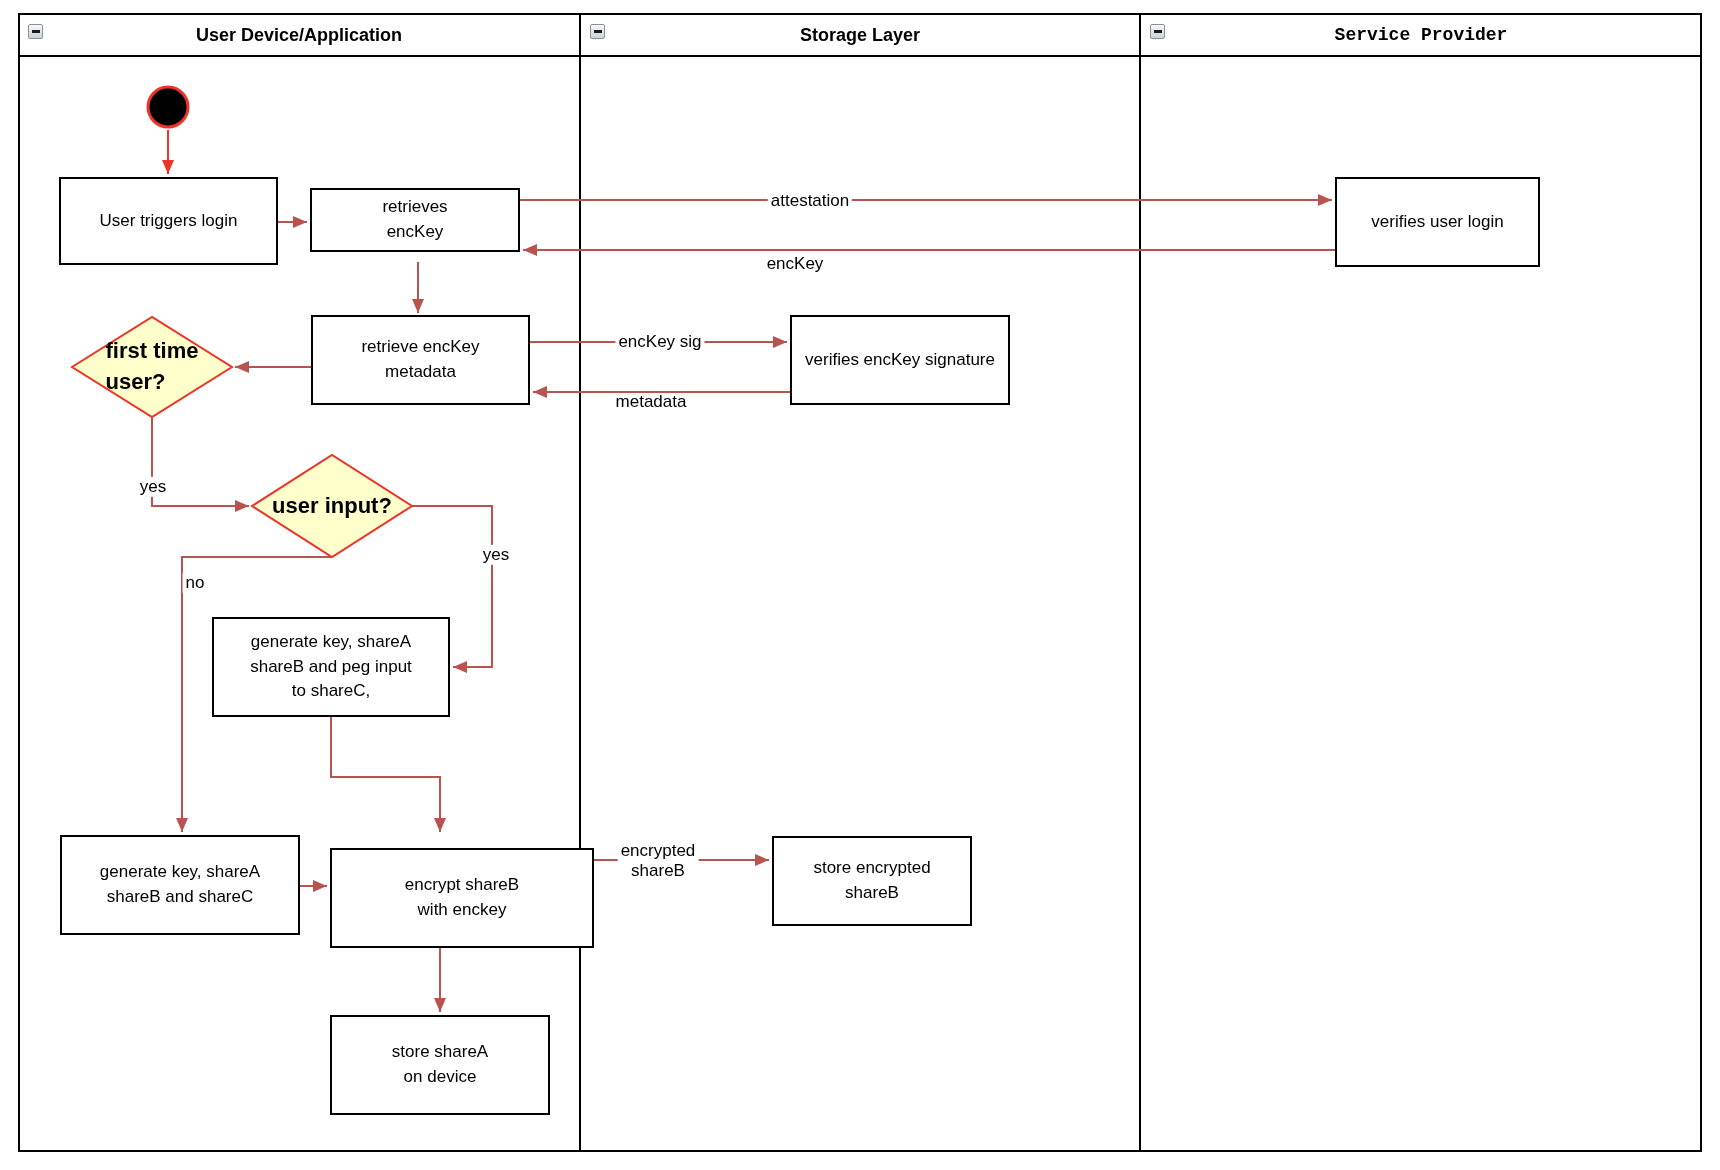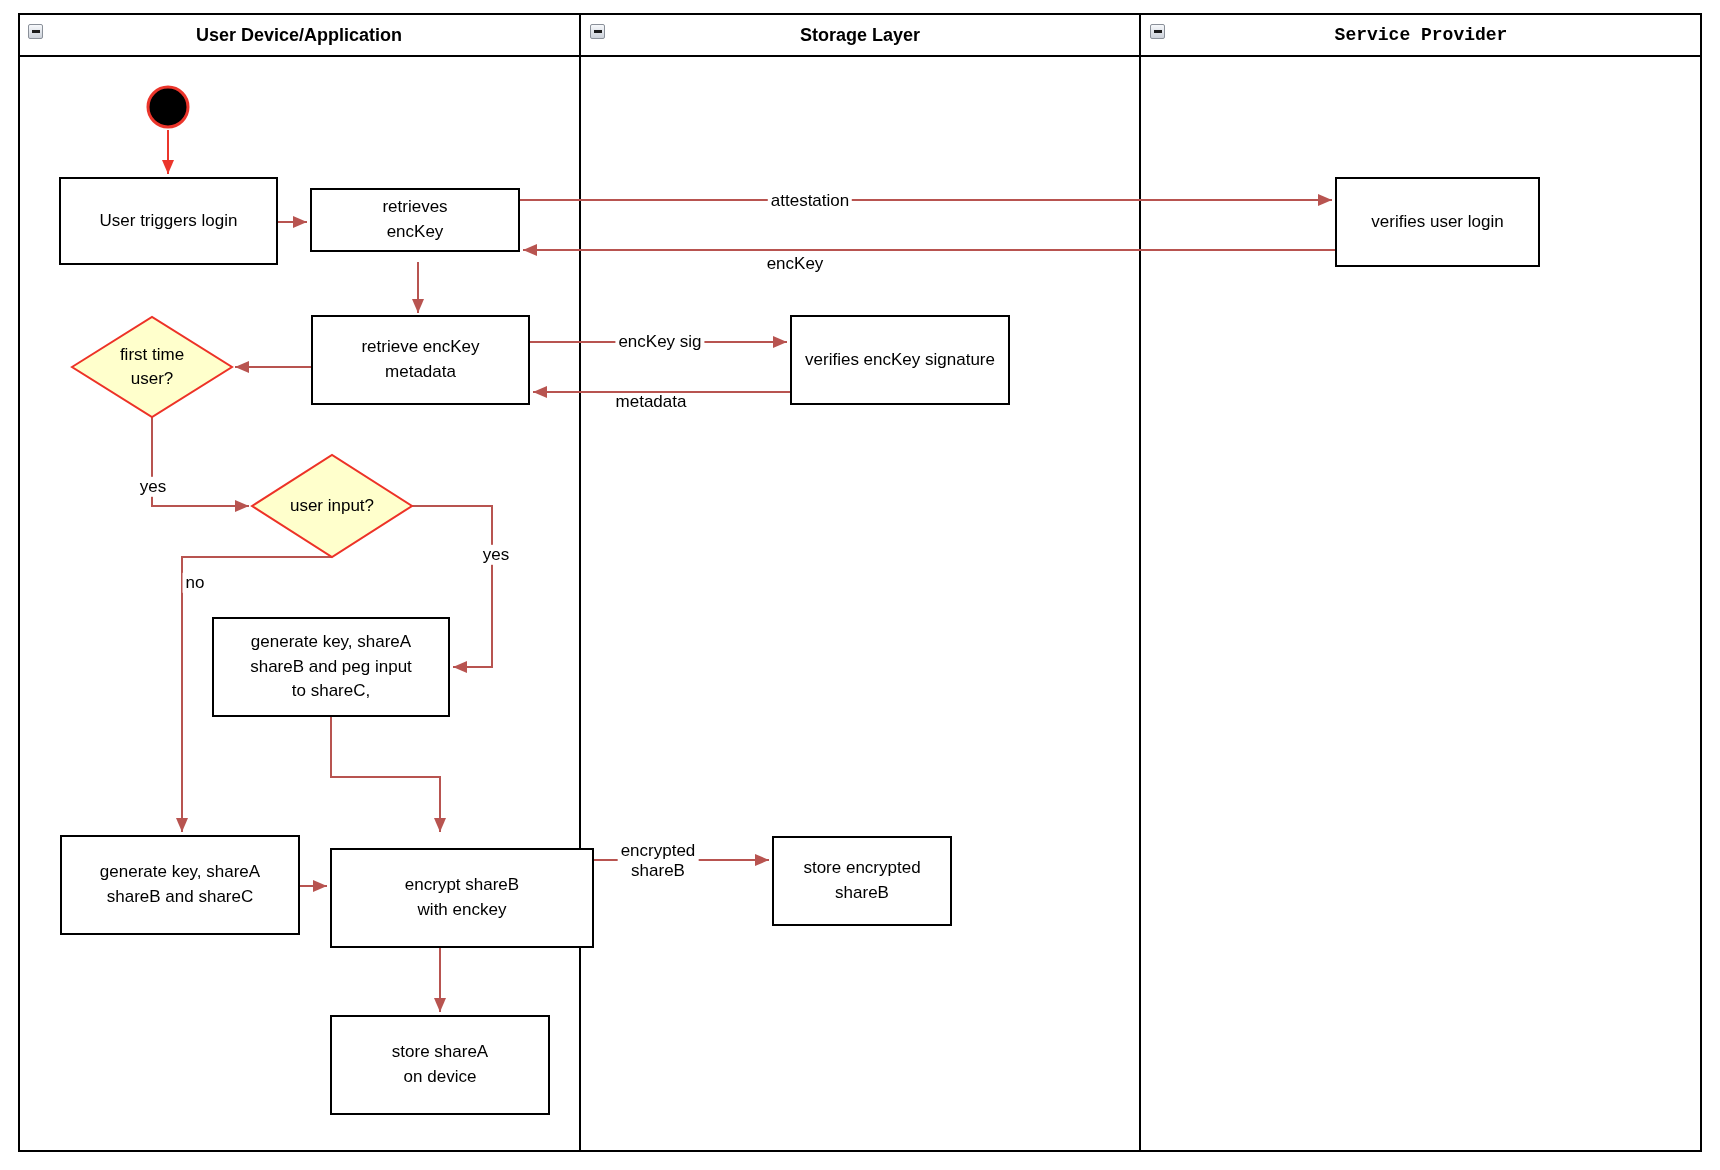--- a/index.html
+++ b/index.html
@@ -17,21 +17,21 @@
   .collapse-btn{position:absolute;width:15px;height:15px;border:1px solid #8a9099;
         background:linear-gradient(#f7f9fc,#ccd1d9);display:flex;align-items:center;
         justify-content:center;box-sizing:border-box;border-radius:2px;cursor:pointer;}
   .collapse-btn .bar{width:8px;height:3px;background:#1b1b1b;}
   
   .node{position:absolute;border:2px solid #000;background:#fff;box-sizing:border-box;
         display:flex;align-items:center;justify-content:center;text-align:center;
         font-size:17px;line-height:1.45;white-space:pre-line;}
   .nowrap{white-space:nowrap;}
   .diamond-label{position:absolute;display:flex;align-items:center;justify-content:center;
-        text-align:center;font-size:17px;line-height:1.4;white-space:pre-line;}
+        font-size:22px;line-height:1.4;white-space:pre-line;font-weight:bold;}
   
   .edge-label{position:absolute;transform:translate(-50%,-50%);font-size:17px;
         line-height:1.2;text-align:center;background:#fff;padding:0 3px;white-space:pre-line;}
   .edge-label.plain{background:transparent;}
   svg.overlay{position:absolute;left:0;top:0;pointer-events:none;}
 </style>
 </head>
 <body>
 
 <div id="canvas">
@@ -97,21 +97,21 @@
   <div class="node" style="left:212px;top:617px;width:238px;height:100px;">generate key, shareA
 shareB and peg input
 to shareC,</div>
   <div class="node" style="left:60px;top:835px;width:240px;height:100px;">generate key, shareA
 shareB and shareC</div>
   <div class="node" style="left:330px;top:848px;width:264px;height:100px;">encrypt shareB
 with enckey</div>
   <div class="node" style="left:330px;top:1015px;width:220px;height:100px;">store shareA
 on device</div>
   <div class="node nowrap" style="left:790px;top:315px;width:220px;height:90px;">verifies encKey signature</div>
-  <div class="node" style="left:772px;top:836px;width:180px;height:90px;">store encrypted
+  <div class="node" style="left:772px;top:836px;width:200px;height:90px;">store encrypted
 shareB</div>
   <div class="node" style="left:1335px;top:177px;width:205px;height:90px;">verifies user login</div>
 
   <div class="diamond-label" style="left:92px;top:337px;width:120px;height:60px;">first time
 user?</div>
   <div class="diamond-label" style="left:262px;top:488px;width:140px;height:36px;">user input?</div>
 
   <div class="edge-label" style="left:810px;top:201px;">attestation</div>
   <div class="edge-label plain" style="left:795px;top:264px;">encKey</div>
   <div class="edge-label" style="left:660px;top:342px;">encKey sig</div>

